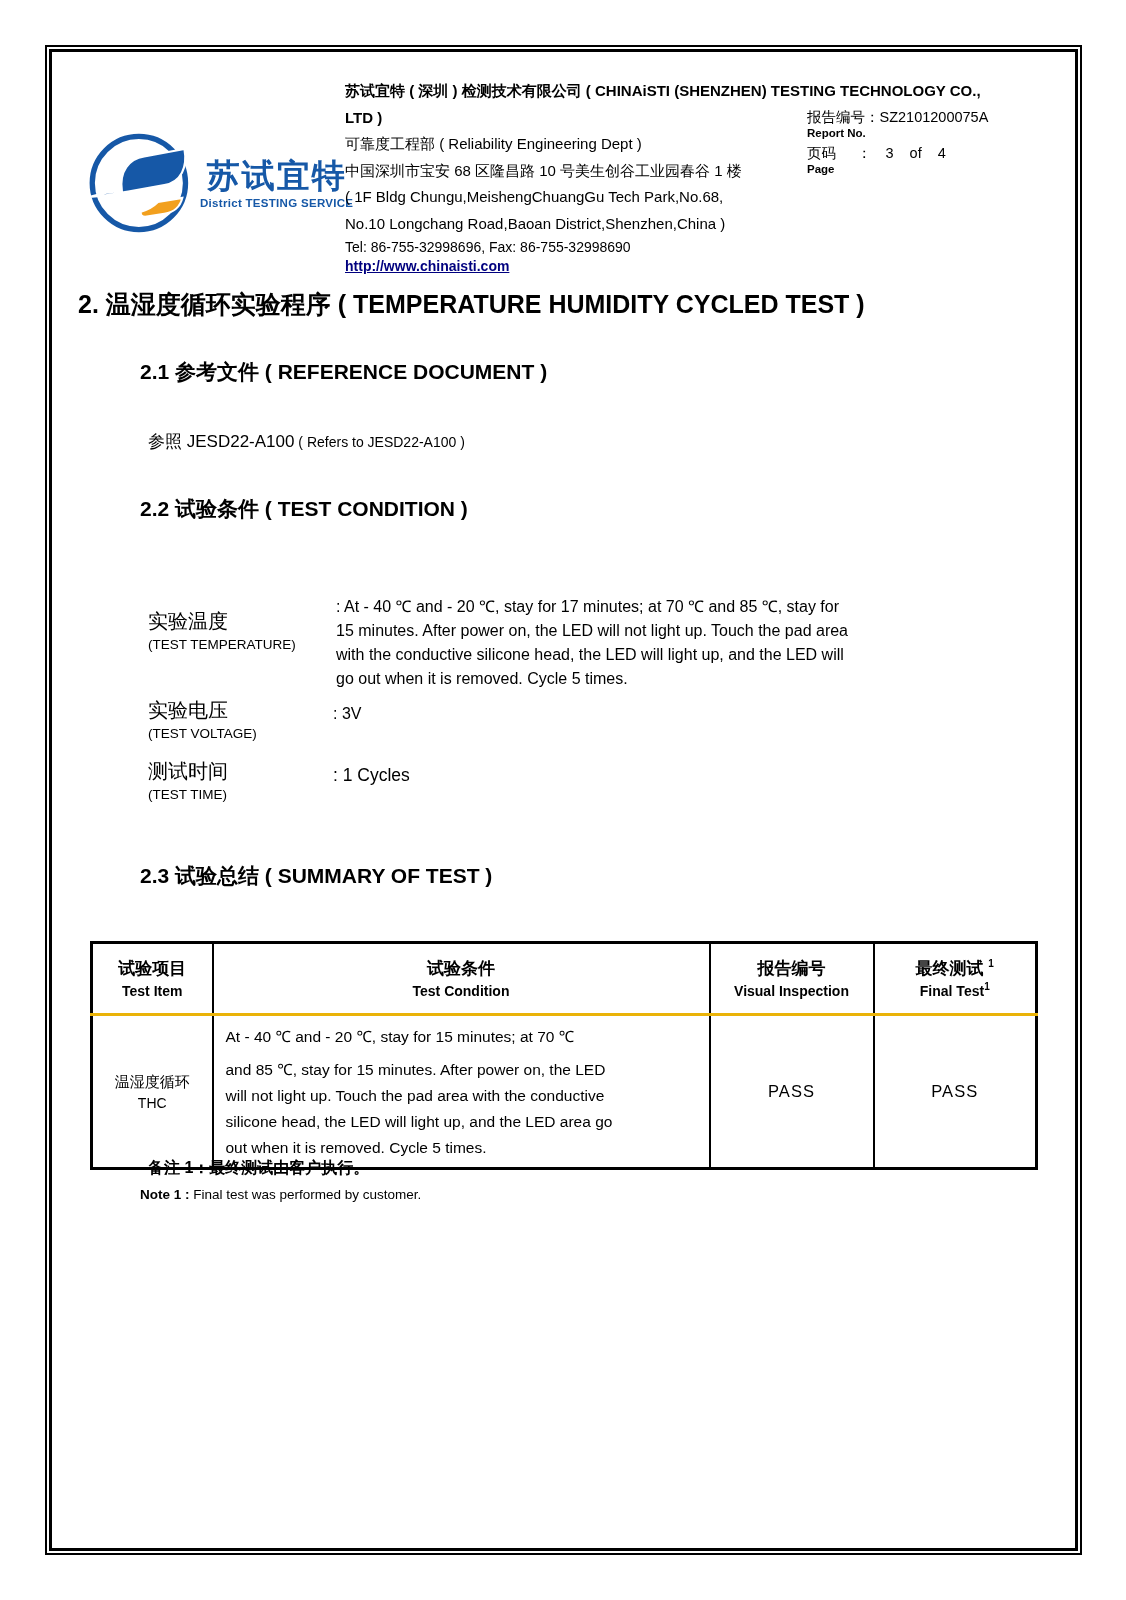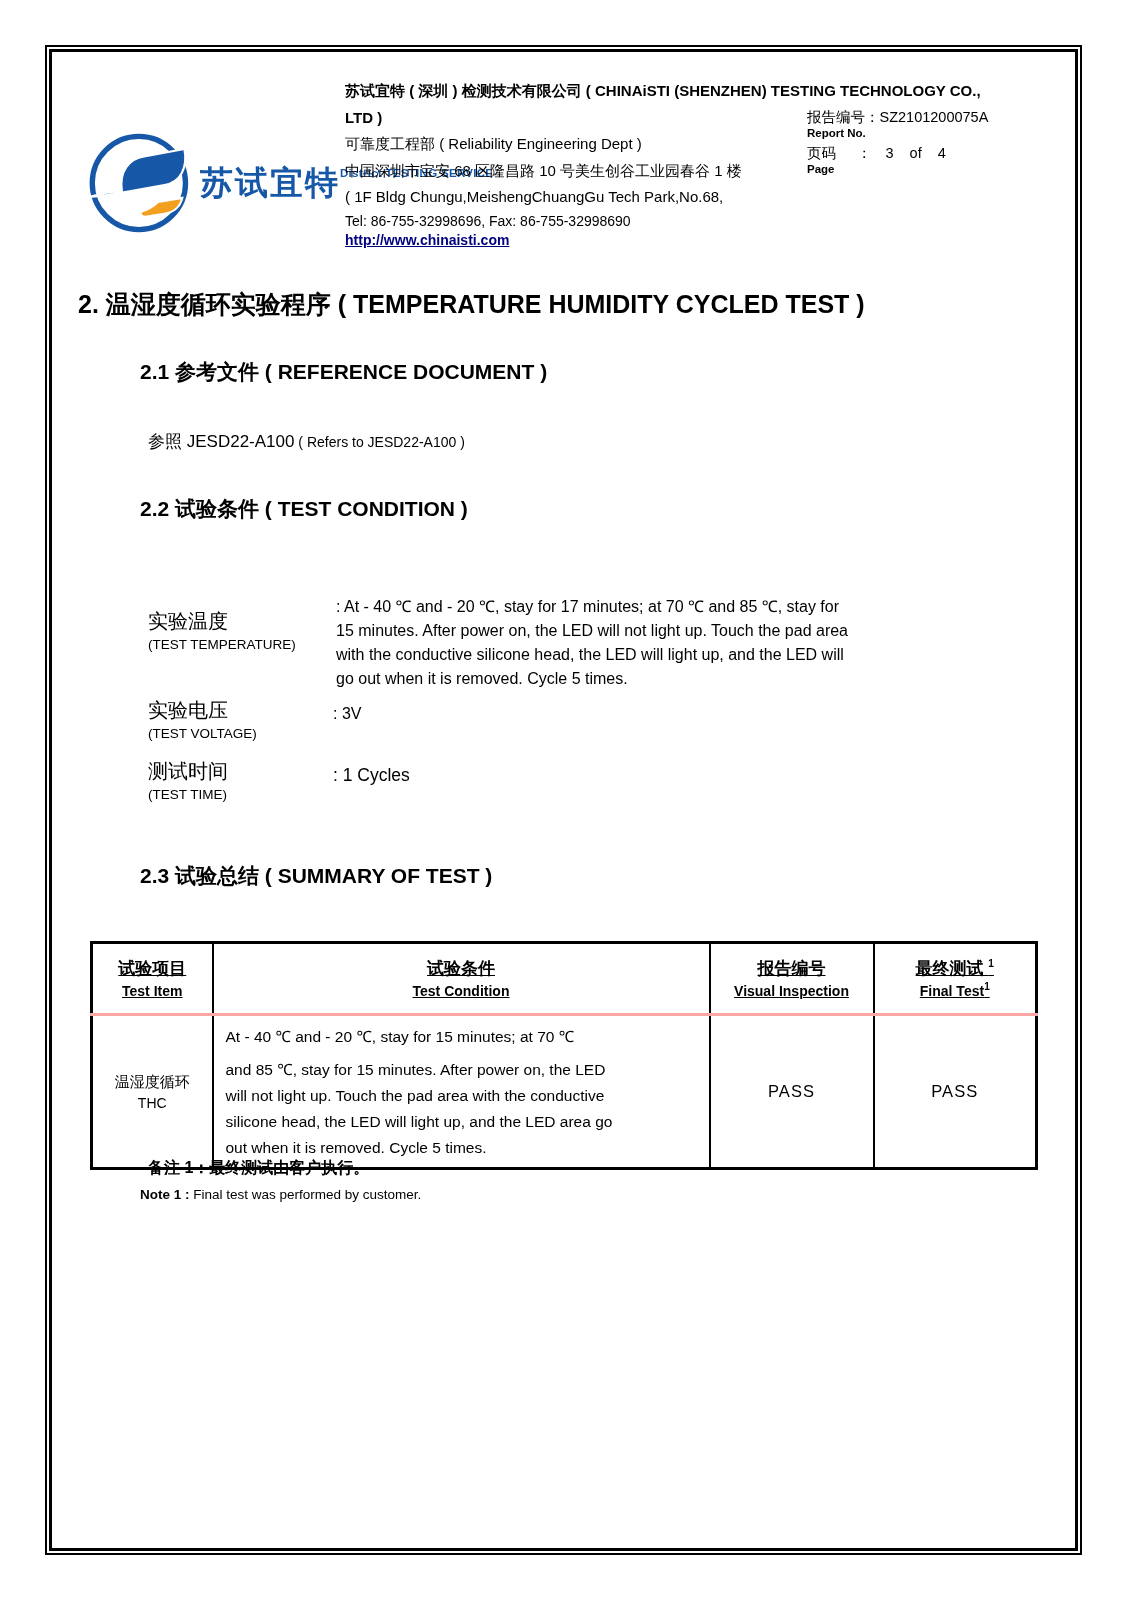--- a/index.html
+++ b/index.html
@@ -7,21 +7,21 @@
   body { font-family:"Liberation Sans", sans-serif; color:#000; }
   .page { position:relative; width:1126px; height:1600px; background:#fff; overflow:hidden; }
 
   
   .frame-outer { position:absolute; left:45px; top:45px; width:1037px; height:1510px; border:2px solid #000; }
   .frame-inner { position:absolute; left:2px; top:2px; right:2px; bottom:2px; border:3px solid #000; }
 
   
   .logo { position:absolute; left:88px; top:130px; display:flex; align-items:center; }
   .logo svg { width:106px; height:106px; }
-  .logo-text { display:flex; flex-direction:row; margin-left:6px; }
+  .logo-text { display:flex; flex-direction:column; margin-left:6px;text-align:center; }
   .brand-zh { font-size:33px; font-weight:bold; color:#1658a7; letter-spacing:2px; line-height:1.15; }
   .brand-en { font-size:11.5px; font-weight:bold; color:#1658a7; letter-spacing:0.3px; margin-top:3px; }
 
   .company { position:absolute; left:345px; top:78px; width:668px; font-size:15px; }
   .company .ln { line-height:26.5px; }
   .company .b { font-weight:bold; }
   .company .tel { font-size:14px; line-height:20px; }
   .company .site { font-size:14px; line-height:19px; }
   .company .site a { color:#00007f; font-weight:bold; text-decoration:underline; }
 
@@ -52,21 +52,21 @@
   .lab-time { top:758px; }
   .cond-para { position:absolute; left:336px; top:595px; width:625px; font-size:16px; }
   .cond-para .pline { line-height:24px; }
   .val-volt { position:absolute; left:333px; top:705px; font-size:16px; }
   .val-time { position:absolute; left:333px; top:765px; font-size:17.5px; }
 
   
   .sum-table { position:absolute; left:90px; top:941px; border-collapse:collapse; table-layout:fixed; width:945px; }
   .sum-table th, .sum-table td { border:2px solid #000; vertical-align:middle; }
   .sum-table { border:3px solid #000; }
-  .sum-table thead th { border-bottom:3px solid #fca5a5; height:72px; text-align:center;text-decoration:underline; }
+  .sum-table thead th { border-bottom:3px solid #eab308; height:72px; text-align:center; }
   .sum-table .th-zh { font-size:17px; font-weight:bold; line-height:24px; }
   .sum-table .th-en { font-size:14px; font-weight:bold; line-height:20px; }
   .sum-table td { height:128px; }
   .td-item { text-align:center; }
   .td-item .i-zh { font-size:15px; line-height:22px; }
   .td-item .i-en { font-size:14px; line-height:20px; }
   .td-cond { padding:8px 12px 6px 12px; font-size:15.5px; }
   .td-cond .cond-line { line-height:26px; }
   .td-cond .cond-line:first-child { margin-bottom:7px; }
   .td-pass { text-align:center; font-size:16.5px; letter-spacing:1px; }
@@ -96,20 +96,21 @@
       <span class="brand-en">District TESTING SERVICE</span>
     </div>
   </div>
 
   <div class="company">
     <div class="ln b">苏试宜特 ( 深圳 ) 检测技术有限公司 ( CHINAiSTI (SHENZHEN) TESTING TECHNOLOGY CO.,</div>
     <div class="ln b">LTD )</div>
     <div class="ln">可靠度工程部 ( Reliability Engineering Dept )</div>
     <div class="ln">中国深圳市宝安 68 区隆昌路 10 号美生创谷工业园春谷 1 楼</div>
     <div class="ln">( 1F Bldg Chungu,MeishengChuangGu Tech Park,No.68,</div>
+    <div class="ln">No.10 Longchang Road,Baoan District,Shenzhen,China )</div>
     <div class="ln tel">Tel: 86-755-32998696, Fax: 86-755-32998690</div>
     <div class="ln site">
       <a href="#">http://www.chinaisti.com</a>
     </div>
   </div>
 
   <div class="report-info">
     <div class="zh-row">
       <span>报告编号：</span><span>SZ2101200075A</span>
     </div>

